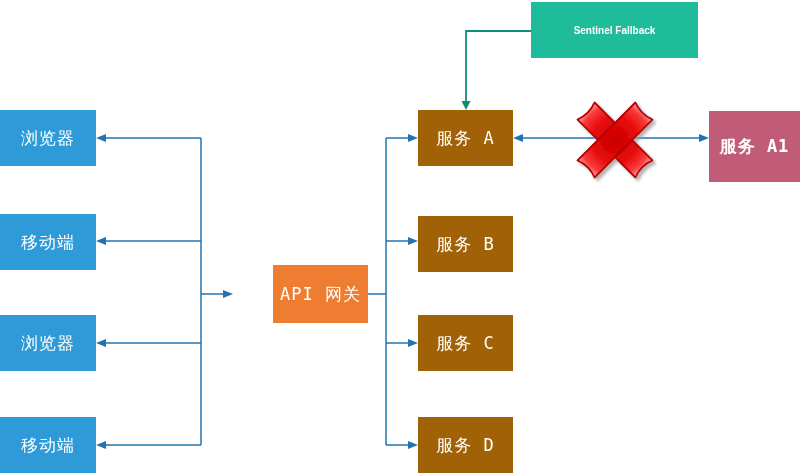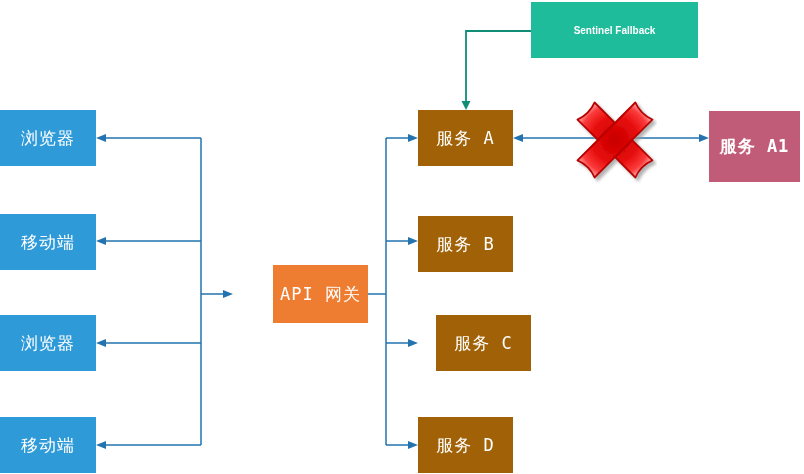--- a/index.html
+++ b/index.html
@@ -33,21 +33,21 @@
   #node-client-mobile-1  { top: 214px; }
   #node-client-browser-2 { top: 315px; }
   #node-client-mobile-2  { top: 417px; }
   #node-api-gateway {
     left: 233px; top: 265px; width: 95px; height: 58px;
     background: #ee7d31;
     margin-left: 40px;
   }
   #node-service-a { top: 110px; }
   #node-service-b { top: 216px; align-items: center; }
-  #node-service-c { top: 315px; margin-left: 18px; }
+  #node-service-c { top: 315px; }
   #node-service-d { top: 417px; align-items: center; }
   #node-sentinel {
     left: 531px; top: 2px; width: 167px; height: 56px;
     background: #1fbc9c;
     font-family: "Liberation Sans", "DejaVu Sans", sans-serif;
     font-weight: bold;
     font-size: 10px;
     letter-spacing: 0;
   }
   #node-service-a1 {

